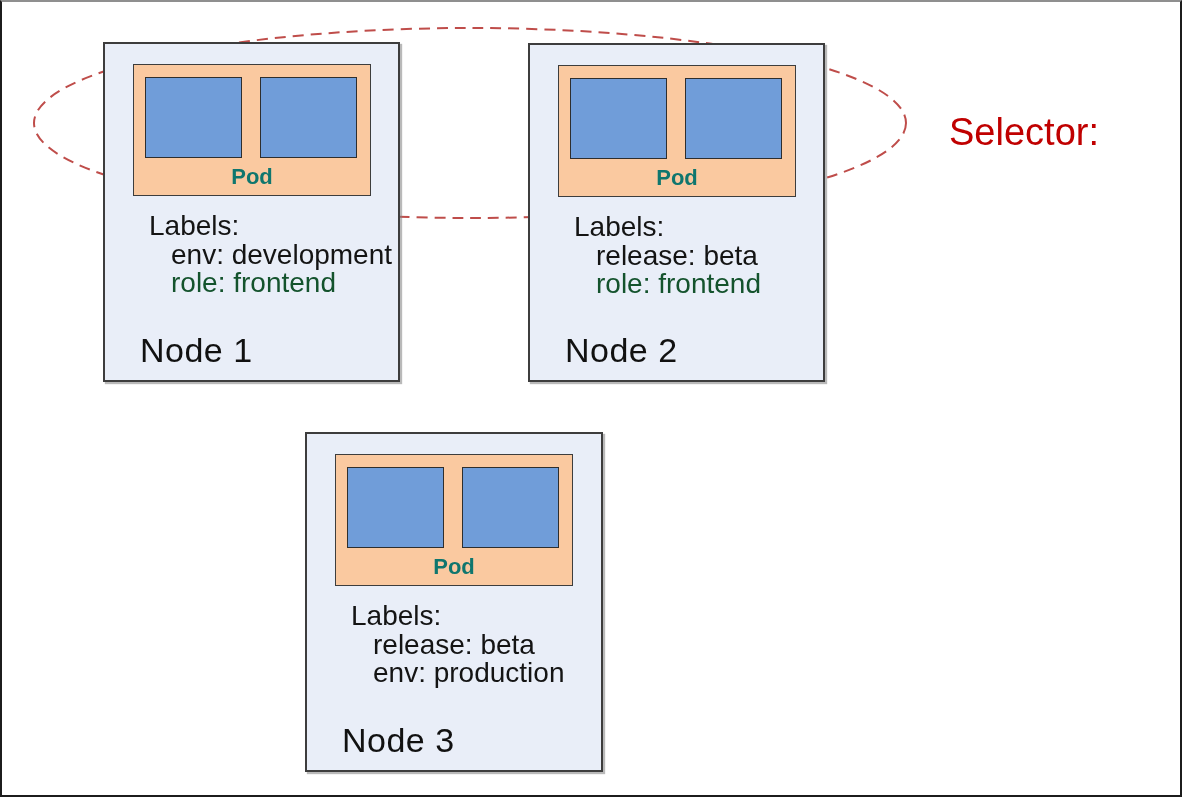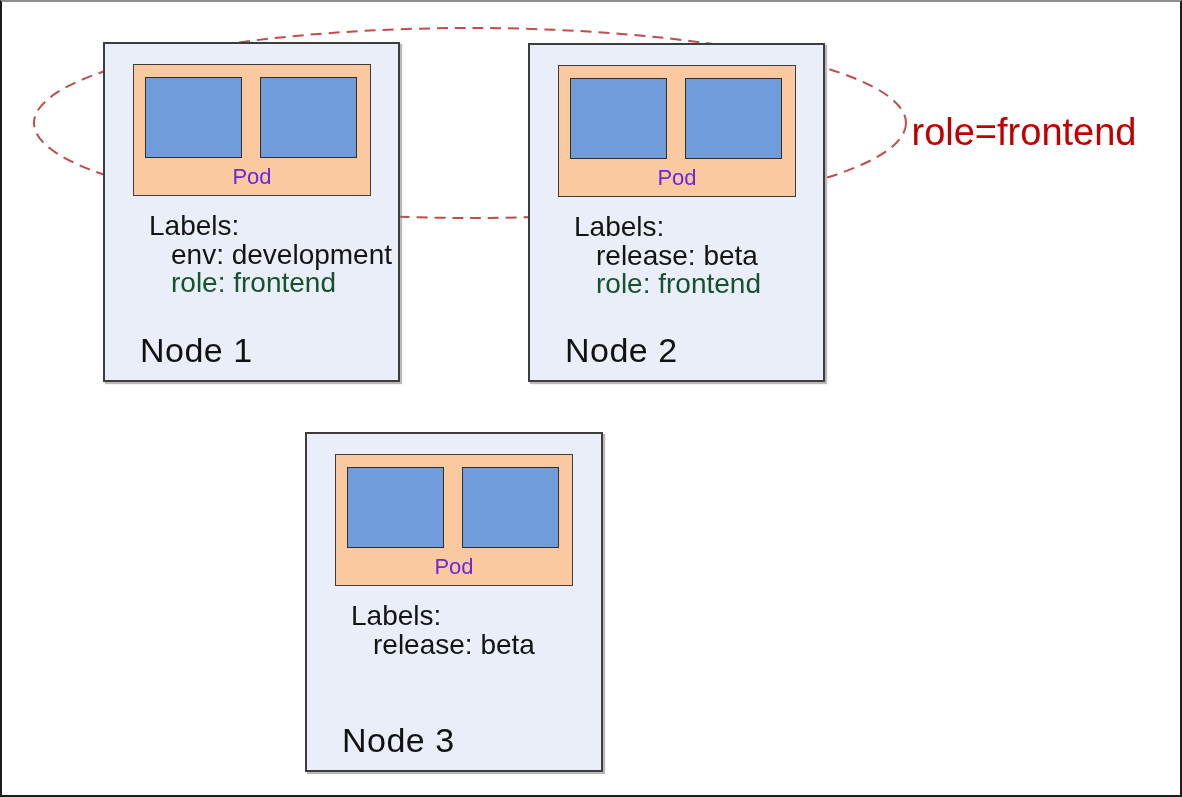--- a/index.html
+++ b/index.html
@@ -42,21 +42,21 @@
     background: #709dd9;
     border: 1.5px solid #2e2e2e;
   }
   .container-sq.first  { left: 11px; }
   .container-sq.second { left: 126px; }
 
   .pod-label {
     position: absolute; bottom: 5px; left: 0;
     width: 100%;
     text-align: center;
-    font-size: 22px; font-weight: normal; color: #6d28d9;
+    font-size: 22px; font-weight: bold; color: #0f766e;
   }
 
   .labels-block {
     position: absolute; left: 44px; top: 168px;
     font-size: 28px; line-height: 28.5px; color: #141414;
   }
   .label-line { padding-left: 22px; }
   .label-line.hl { color: #14532d; }
 
   .node-title {
@@ -112,19 +112,20 @@
 
 <div class="node node-3">
   <div class="pod">
     <div class="container-sq first"></div>
     <div class="container-sq second"></div>
     <div class="pod-label">Pod</div>
   </div>
   <div class="labels-block">
     <div>Labels:</div>
     <div class="label-line">release: beta</div>
+    <div class="label-line">env: production</div>
   </div>
   <div class="node-title">Node 3</div>
 </div>
 
 <div class="selector-text">
-  <div>role=frontend</div>
+  <div>Selector:</div>
 </div>
 
 </body></html>

